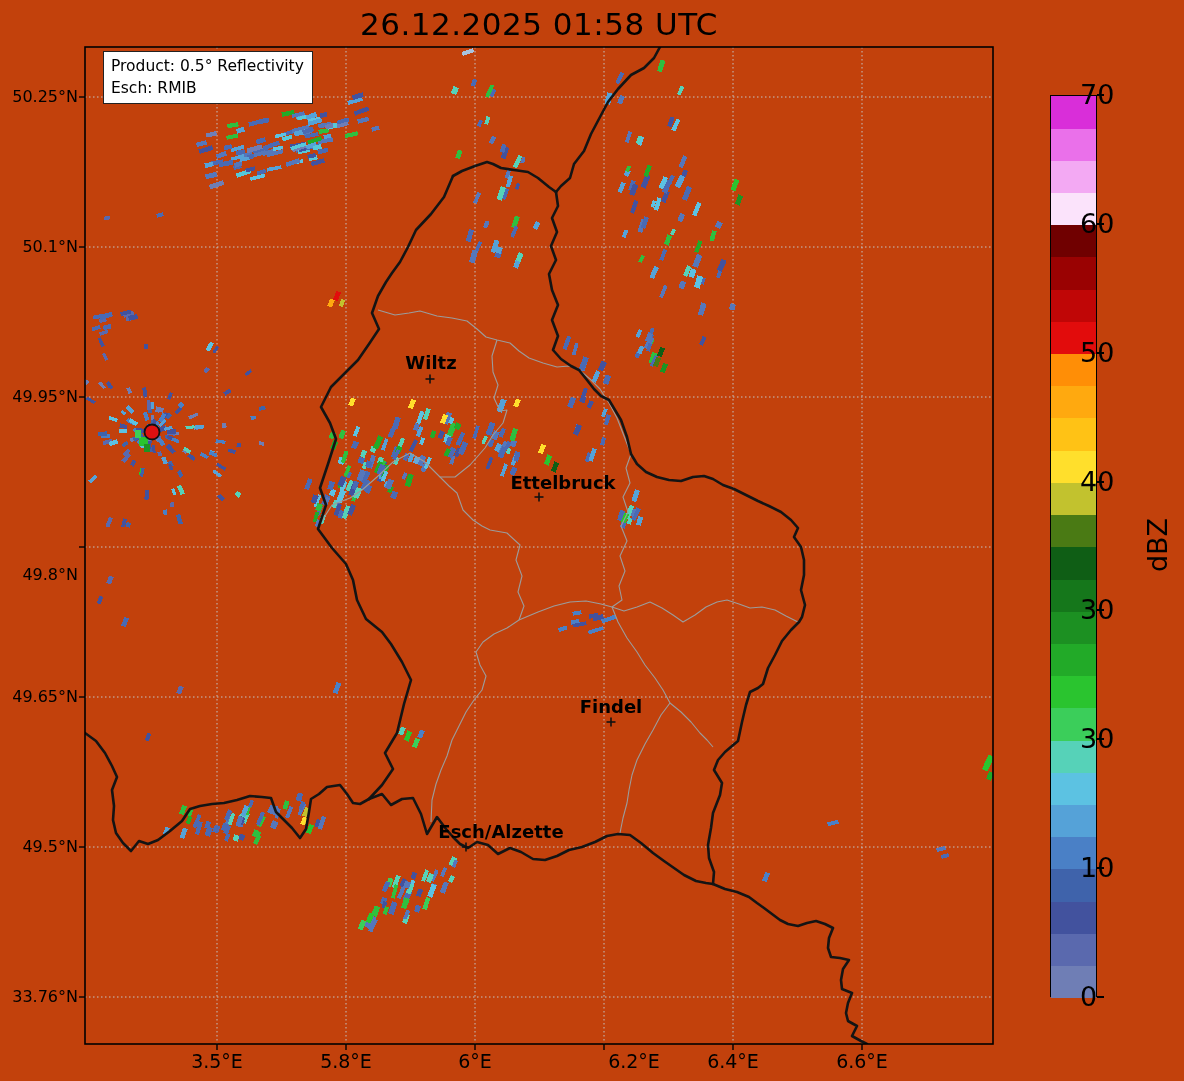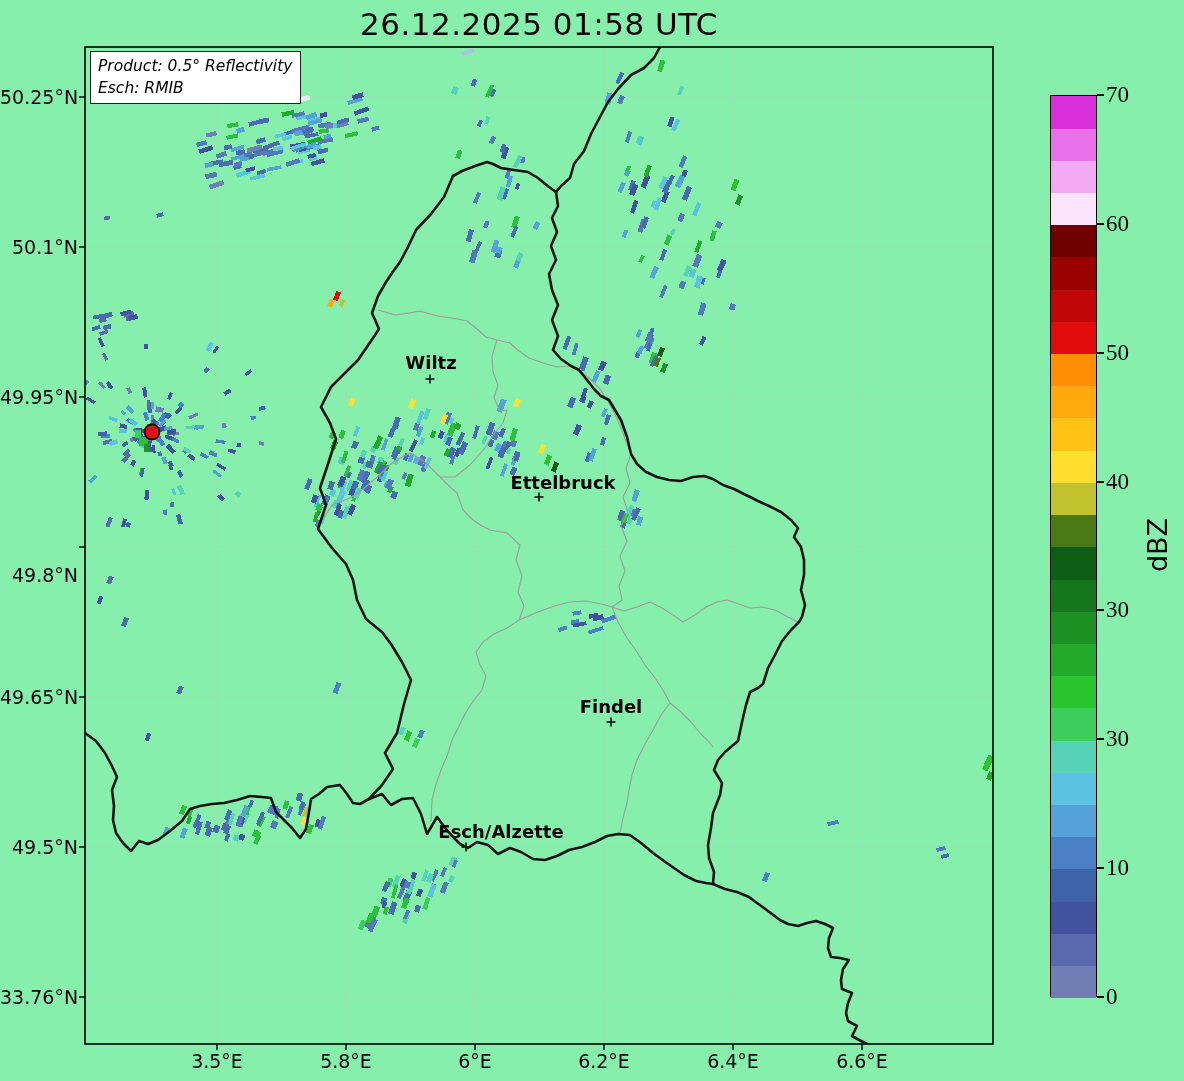--- a/index.html
+++ b/index.html
@@ -1,27 +1,27 @@
 <!DOCTYPE html>
 <html><head>
 <meta charset="utf-8">
 <style>
   html,body{margin:0;padding:0;background:#fff;}
-  .fig{position:relative;width:1184px;height:1081px;background:#86efac;overflow:hidden;
+  .fig{position:relative;width:1184px;height:1081px;background:#c2410c;overflow:hidden;
        font-family:"DejaVu Sans","Liberation Sans",sans-serif;color:#000;}
   .title{position:absolute;left:85px;top:6px;width:908px;text-align:center;
          font-size:31px;font-weight:400;letter-spacing:0.5px;}
-  .ylab{position:absolute;left:0;width:78px;text-align:right;font-size:19px;height:24px;line-height:24px;}
+  .ylab{position:absolute;left:0;width:78px;text-align:right;font-size:16px;height:24px;line-height:24px;}
   .xlab{position:absolute;top:1049px;width:100px;text-align:center;font-size:19px;height:24px;line-height:24px;}
-  .infobox{position:absolute;left:90px;top:51px;background:#fff;border:1.4px solid #222;
-           padding:3px 8px 4px 7px;font-size:15.5px;line-height:1.42;z-index:5;font-style:italic;}
+  .infobox{position:absolute;left:103px;top:51px;background:#fff;border:1.4px solid #222;
+           padding:3px 8px 4px 7px;font-size:15.5px;line-height:1.42;z-index:5;}
   .cbar{position:absolute;left:1050px;top:95px;width:47px;height:902px;border:1.4px solid #000;box-sizing:border-box;}
   .cbseg{position:absolute;left:0;width:100%;}
   .cbtick-mark{position:absolute;left:1097px;width:7px;height:2px;background:#000;}
-  .cbtick{position:absolute;left:1106px;font-size:23px;height:32px;line-height:32px;font-family:Liberation Serif, serif;}
+  .cbtick{position:absolute;left:1080px;font-size:27px;height:32px;line-height:32px;}
   .cbarlabel{position:absolute;left:1157px;top:545px;font-size:27px;white-space:nowrap;
              transform:translate(-50%,-50%) rotate(-90deg);}
   svg text.city{font-size:18px;font-weight:bold;text-anchor:middle;fill:#000;
                 font-family:"DejaVu Sans","Liberation Sans",sans-serif;}
   svg{position:absolute;left:0;top:0;}
 </style>
 </head>
 <body>
 
 <div class="fig">
@@ -729,21 +729,21 @@
   <div class="ylab" style="top: 235px;">50.1°N</div>
   <div class="ylab" style="top: 385px;">49.95°N</div>
   <div class="ylab" style="top: 535px; margin-top: 28px;">49.8°N</div>
   <div class="ylab" style="top: 685px;">49.65°N</div>
   <div class="ylab" style="top: 835px;">49.5°N</div>
   <div class="ylab" style="top: 985px;">33.76°N</div>
 
   <div class="xlab" style="left: 167px;">3.5°E</div>
   <div class="xlab" style="left: 296px;">5.8°E</div>
   <div class="xlab" style="left: 425px;">6°E</div>
-  <div class="xlab" style="left: 554px;">6.2°E</div>
+  <div class="xlab" style="left: 584px;">6.2°E</div>
   <div class="xlab" style="left: 683px;">6.4°E</div>
   <div class="xlab" style="left: 812px;">6.6°E</div>
 
   <div class="cbar" id="cbar">
       <div class="cbseg" style="top: 869.486px; height: 32.8143px; background: rgb(111, 126, 181);"></div>
       <div class="cbseg" style="top: 837.271px; height: 32.8143px; background: rgb(90, 105, 174);"></div>
       <div class="cbseg" style="top: 805.057px; height: 32.8143px; background: rgb(66, 82, 158);"></div>
       <div class="cbseg" style="top: 772.843px; height: 32.8143px; background: rgb(63, 99, 171);"></div>
       <div class="cbseg" style="top: 740.629px; height: 32.8143px; background: rgb(74, 128, 198);"></div>
       <div class="cbseg" style="top: 708.414px; height: 32.8143px; background: rgb(85, 162, 216);"></div>

